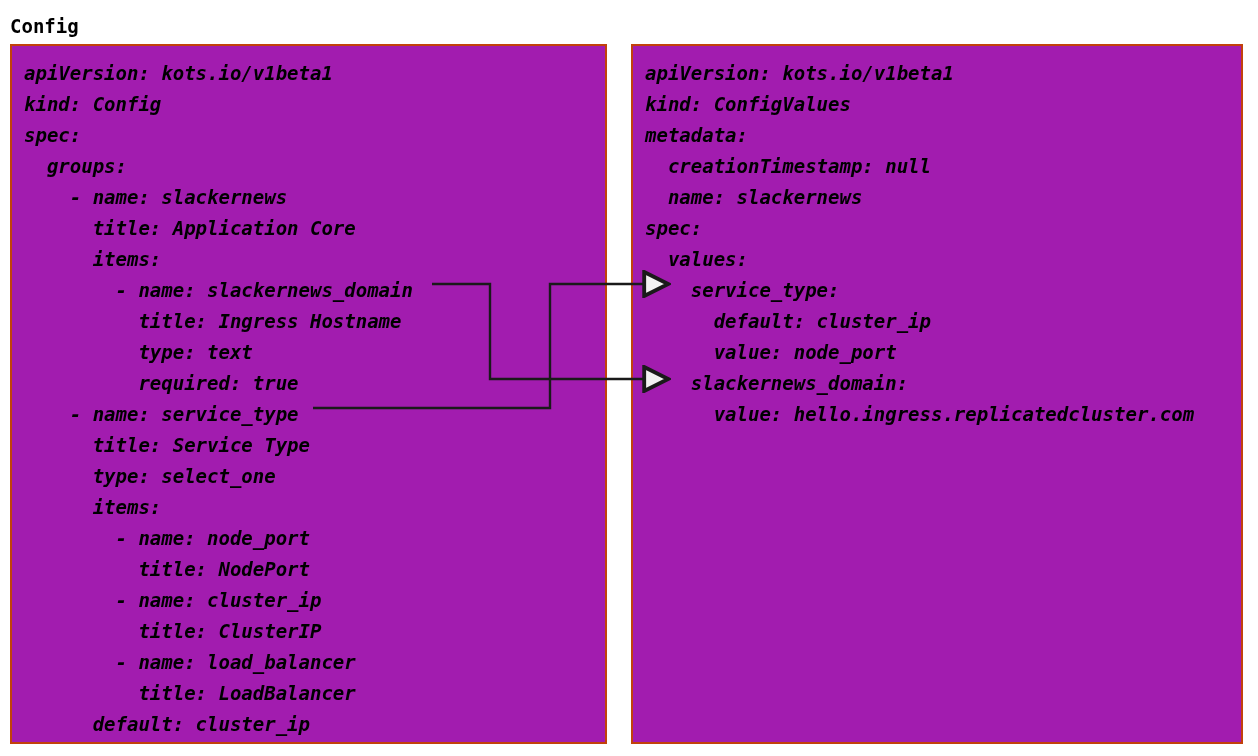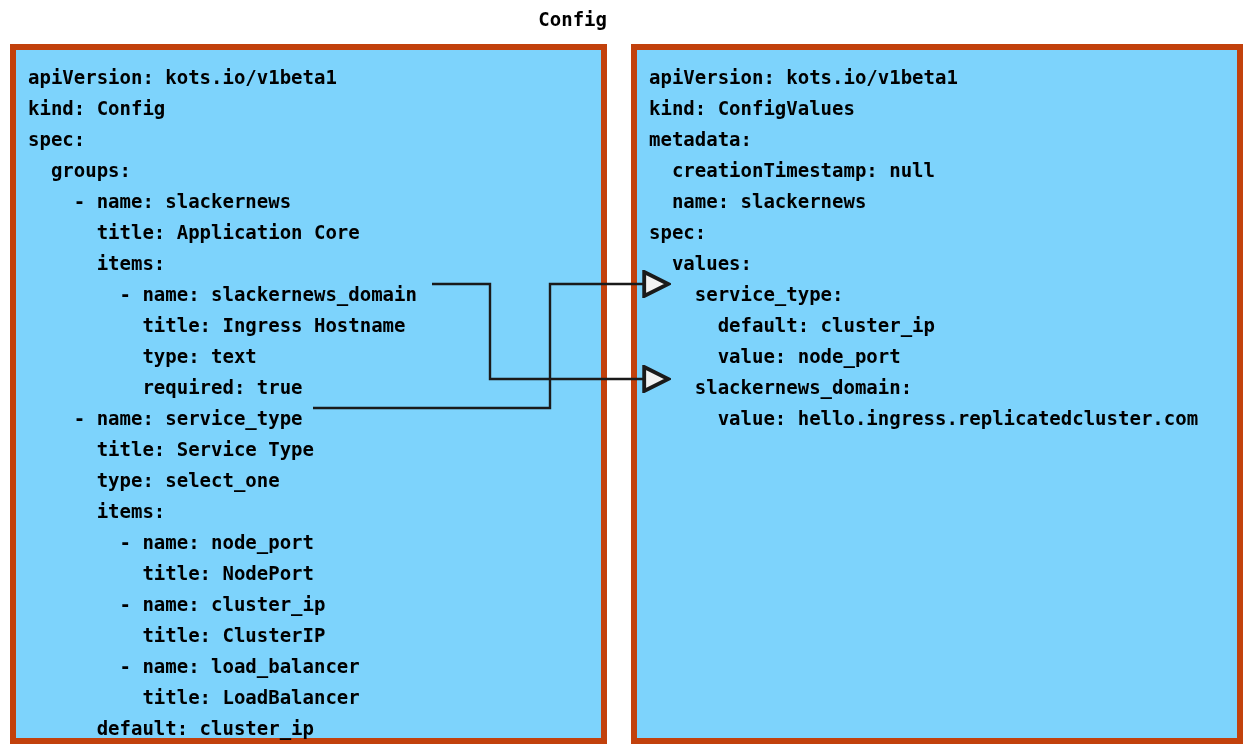--- a/index.html
+++ b/index.html
@@ -21,28 +21,30 @@
     height: 756px;
   }
   .panel-title {
     position: absolute;
     font-family: "DejaVu Sans Mono", "Liberation Mono", monospace;
     font-weight: bold;
     font-size: 19px;
     color: #000000;
     letter-spacing: 0px;
     white-space: pre;
-    text-align: right;
+    text-align: left;
     line-height: 22px;
+    margin-top: 7px;
   }
   .panel {
     position: absolute;
-    background: #7dd3fc;
-    border: 6px solid #c2410c;
+    background: #a21caf;
+    border: 2px solid #c2410c;
     box-sizing: border-box;
+    font-style: italic;
   }
   .code {
     position: absolute;
     left: 12px;
     top: 12px;
     right: 6px;
     font-family: "DejaVu Sans Mono", "Liberation Mono", monospace;
     font-weight: bold;
     font-size: 19px;
     line-height: 31px;

